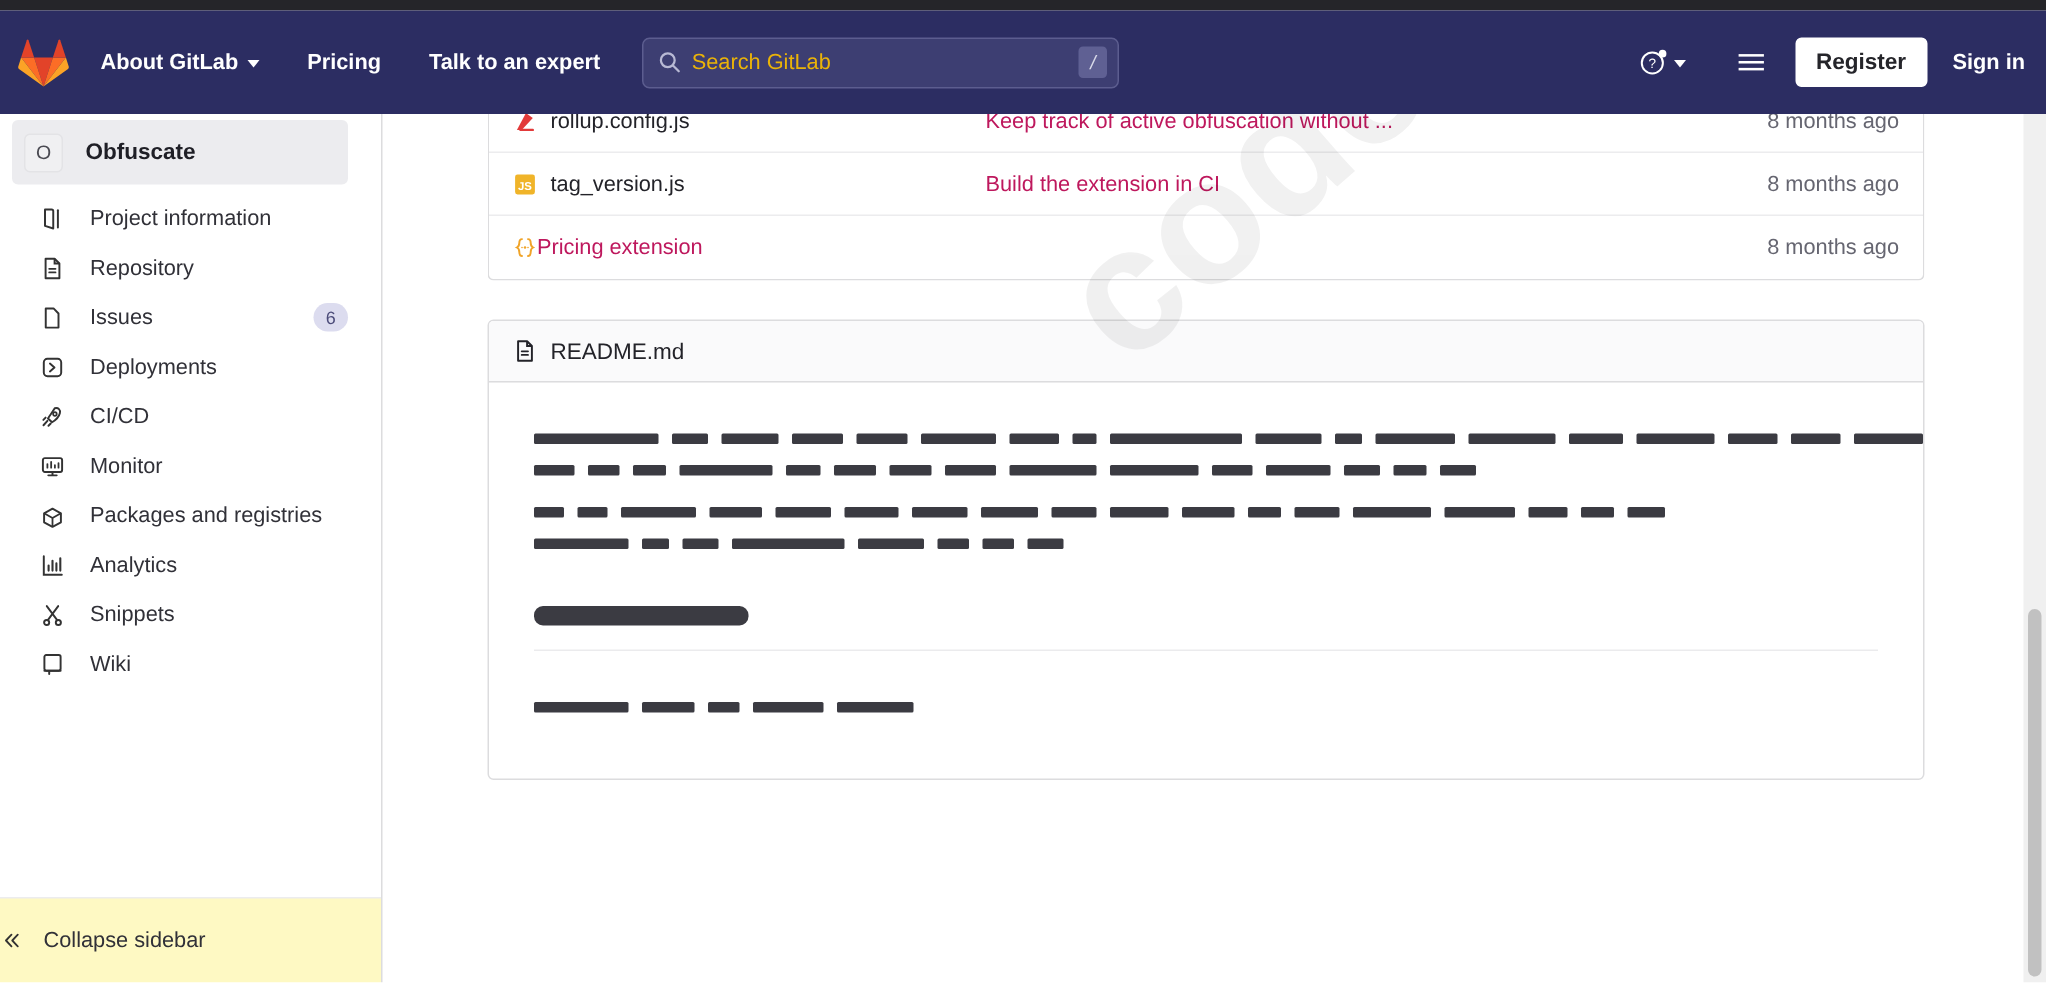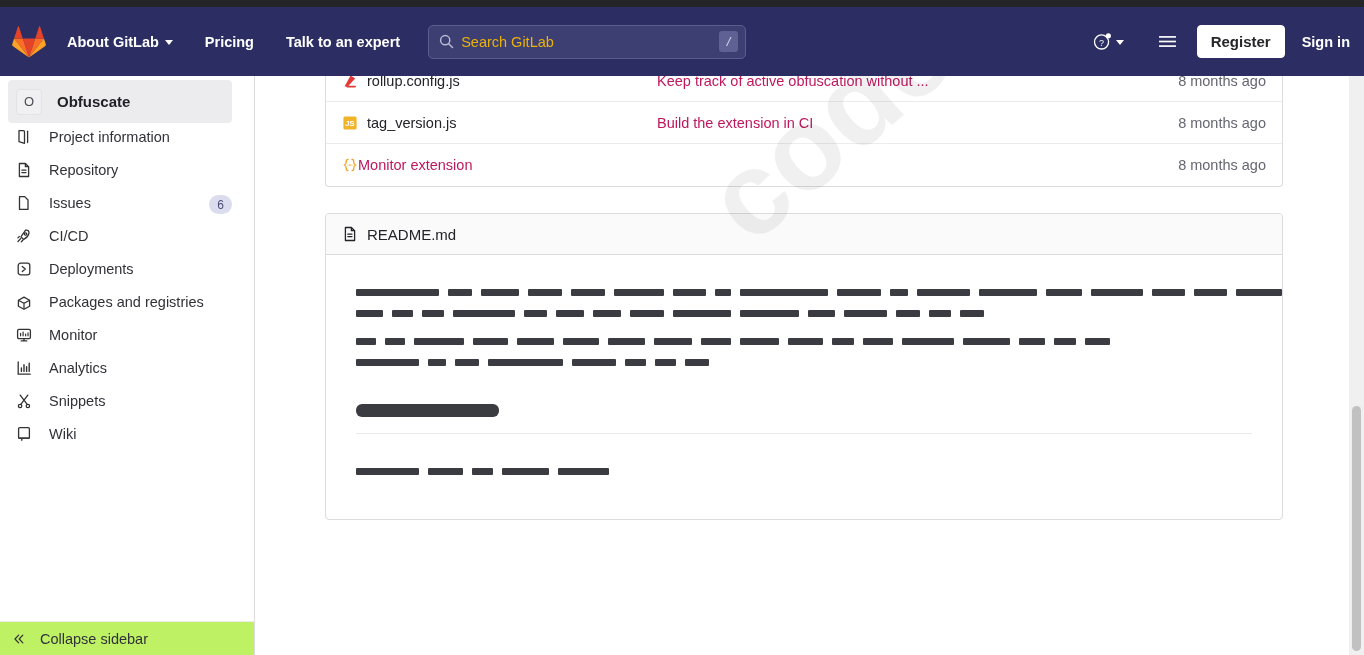--- a/index.html
+++ b/index.html
@@ -89,38 +89,38 @@
     color: #4a4a52; font-size: 13px;
     display: flex; align-items: center; justify-content: center;
     flex: 0 0 auto;
   }
   .project-name {
     margin-left: 15px; font-size: 15px; font-weight: bold; color: #1f1f26;
   }
 
   .nav-list { margin-top: 6px; }
   .nav-item {
-    display: flex; height: 33px;
-    padding: 0 22px 0 16px; cursor: pointer;
+    display: flex; align-items: center; height: 33px;
+    padding: 0 22px 0 27px; cursor: pointer;
   }
   .nav-ico { width: 16px; height: 16px; flex: 0 0 auto; display:block; }
   .nav-label {
     margin-left: 17px; font-size: 14.5px; color: #313138;
     flex: 1 1 auto; white-space: nowrap;
   }
   .nav-badge {
     background: #dcdcef; color: #4c4c7a; font-size: 12px;
     border-radius: 10px; min-width: 23px; height: 19px;
     display: flex; align-items: center; justify-content: center;
     padding: 0 6px; flex: 0 0 auto;
   }
   .collapse-row {
-    position: absolute; bottom: 0; left: 0; right: 0; height: 34px;
-    display: flex; align-items: center; padding-left: 12px;
-    border-top: 1px solid #ececee; cursor: pointer; background: #bef264;
+    position: absolute; bottom: 0; left: 0; right: 0; height: 57px;
+    display: flex; align-items: center; padding-left: 1px;
+    border-top: 1px solid #ececee; cursor: pointer; background: #fef9c3;
   }
   .collapse-label { margin-left: 14px; font-size: 14.5px; color: #313138; }
 
   
   .main {
     position: absolute; top: 76px; left: 255px; right: 0; bottom: 0;
     background: #fff; overflow: hidden;
   }
   .content {
     margin: 0 auto; width: 958px; position: relative;
@@ -315,50 +315,50 @@
       <svg class="nav-ico" viewBox="0 0 16 16">
         <path d="M3.5 1.6h5.2l3.3 3.4v9.4H3.5z" fill="none" stroke="#333" stroke-width="1.3" stroke-linejoin="round"></path>
       </svg>
       <span class="nav-label">Issues</span>
       <span class="nav-badge">6</span>
     </div>
 
 
     <div class="nav-item">
       <svg class="nav-ico" viewBox="0 0 16 16">
+        <rect x="2.2" y="2.2" width="11.6" height="11.6" rx="2.4" fill="none" stroke="#333" stroke-width="1.3"></rect>
+        <path d="M6.3 5.4 9.3 8l-3 2.6" fill="none" stroke="#333" stroke-width="1.3" stroke-linecap="round" stroke-linejoin="round"></path>
+      </svg>
+      <span class="nav-label">Deployments</span>
+    </div>
+
+    <div class="nav-item">
+      <svg class="nav-ico" viewBox="0 0 16 16">
         <path d="M9.5 2.2c2.4-.6 4 .9 3.4 3.3-.5 2-3 4.7-5.2 6L5 9c1.2-2.2 3-4.3 4.5-6.8z" fill="none" stroke="#333" stroke-width="1.3" stroke-linejoin="round"></path>
         <circle cx="9.6" cy="6" r="1.2" fill="none" stroke="#333" stroke-width="1.2"></circle>
         <path d="M4.6 10.6 2 13.5M3.4 8.4 1.9 9.9M6.8 12.3l-1.5 1.5" stroke="#333" stroke-width="1.3" stroke-linecap="round"></path>
       </svg>
       <span class="nav-label">CI/CD</span>
     </div>
 
     <div class="nav-item">
       <svg class="nav-ico" viewBox="0 0 16 16">
-        <rect x="2.2" y="2.2" width="11.6" height="11.6" rx="2.4" fill="none" stroke="#333" stroke-width="1.3"></rect>
-        <path d="M6.3 5.4 9.3 8l-3 2.6" fill="none" stroke="#333" stroke-width="1.3" stroke-linecap="round" stroke-linejoin="round"></path>
-      </svg>
-      <span class="nav-label">Deployments</span>
-    </div>
-
-    <div class="nav-item">
-      <svg class="nav-ico" viewBox="0 0 16 16">
-        <path d="M2.4 6.2 8 3.1l5.6 3.1v6L8 15.2 2.4 12.2z" fill="none" stroke="#333" stroke-width="1.3" stroke-linejoin="round"></path>
-        <path d="M2.4 6.2 8 9.3l5.6-3.1M8 9.3v5.9" fill="none" stroke="#333" stroke-width="1.2"></path>
-      </svg>
-      <span class="nav-label">Packages and registries</span>
-    </div>
-
-    <div class="nav-item">
-      <svg class="nav-ico" viewBox="0 0 16 16">
         <rect x="1.6" y="2.4" width="12.8" height="9.2" rx="1.3" fill="none" stroke="#333" stroke-width="1.3"></rect>
         <path d="M5.2 13.9h5.6M8 11.6v2.3" stroke="#333" stroke-width="1.3" stroke-linecap="round"></path>
         <path d="M4.6 8.8V6.4M7.1 8.8V5M9.6 8.8V7.1M12 8.8V5.8" stroke="#333" stroke-width="1.2" stroke-linecap="round"></path>
       </svg>
       <span class="nav-label">Monitor</span>
+    </div>
+
+    <div class="nav-item">
+      <svg class="nav-ico" viewBox="0 0 16 16">
+        <path d="M2.4 6.2 8 3.1l5.6 3.1v6L8 15.2 2.4 12.2z" fill="none" stroke="#333" stroke-width="1.3" stroke-linejoin="round"></path>
+        <path d="M2.4 6.2 8 9.3l5.6-3.1M8 9.3v5.9" fill="none" stroke="#333" stroke-width="1.2"></path>
+      </svg>
+      <span class="nav-label">Packages and registries</span>
     </div>
 
     <div class="nav-item">
       <svg class="nav-ico" viewBox="0 0 16 16">
         <path d="M2.2 1.8v12.4h12" fill="none" stroke="#333" stroke-width="1.3" stroke-linecap="round"></path>
         <path d="M5.4 11.4V8M8 11.4V4.8M10.6 11.4V6.6M13.2 11.4V3.2" stroke="#333" stroke-width="1.4" stroke-linecap="round"></path>
       </svg>
       <span class="nav-label">Analytics</span>
     </div>
 
@@ -417,21 +417,21 @@
       </div>
 
       <div class="file-row">
         <svg class="file-icon" viewBox="0 0 16 16">
           <path d="M6 2.4c-1.6 0-1.8 1.2-1.8 2.6 0 1.5-.4 2.4-1.6 3 1.2.6 1.6 1.5 1.6 3 0 1.4.2 2.6 1.8 2.6" fill="none" stroke="#f0a429" stroke-width="1.3" stroke-linecap="round"></path>
           <path d="M10 2.4c1.6 0 1.8 1.2 1.8 2.6 0 1.5.4 2.4 1.6 3-1.2.6-1.6 1.5-1.6 3 0 1.4-.2 2.6-1.8 2.6" fill="none" stroke="#f0a429" stroke-width="1.3" stroke-linecap="round"></path>
           <circle cx="8" cy="8" r="0.85" fill="#f0a429"></circle>
           <circle cx="6" cy="8" r="0.55" fill="#f0a429"></circle>
           <circle cx="10" cy="8" r="0.55" fill="#f0a429"></circle>
         </svg>
-        <span class="file-msg">Monitor extension</span>
+        <span class="file-msg">Pricing extension</span>
         <span class="file-time">8 months ago</span>
       </div>
 
     </div>
 
     <div class="readme-card">
       <div class="readme-head">
         <svg width="16" height="16" viewBox="0 0 16 16">
           <path d="M3.4 1.5h6l3.2 3.2v9.8H3.4z" fill="none" stroke="#232329" stroke-width="1.3" stroke-linejoin="round"></path>
           <path d="M9.4 1.5v3.2h3.2" fill="none" stroke="#232329" stroke-width="1.3"></path>

